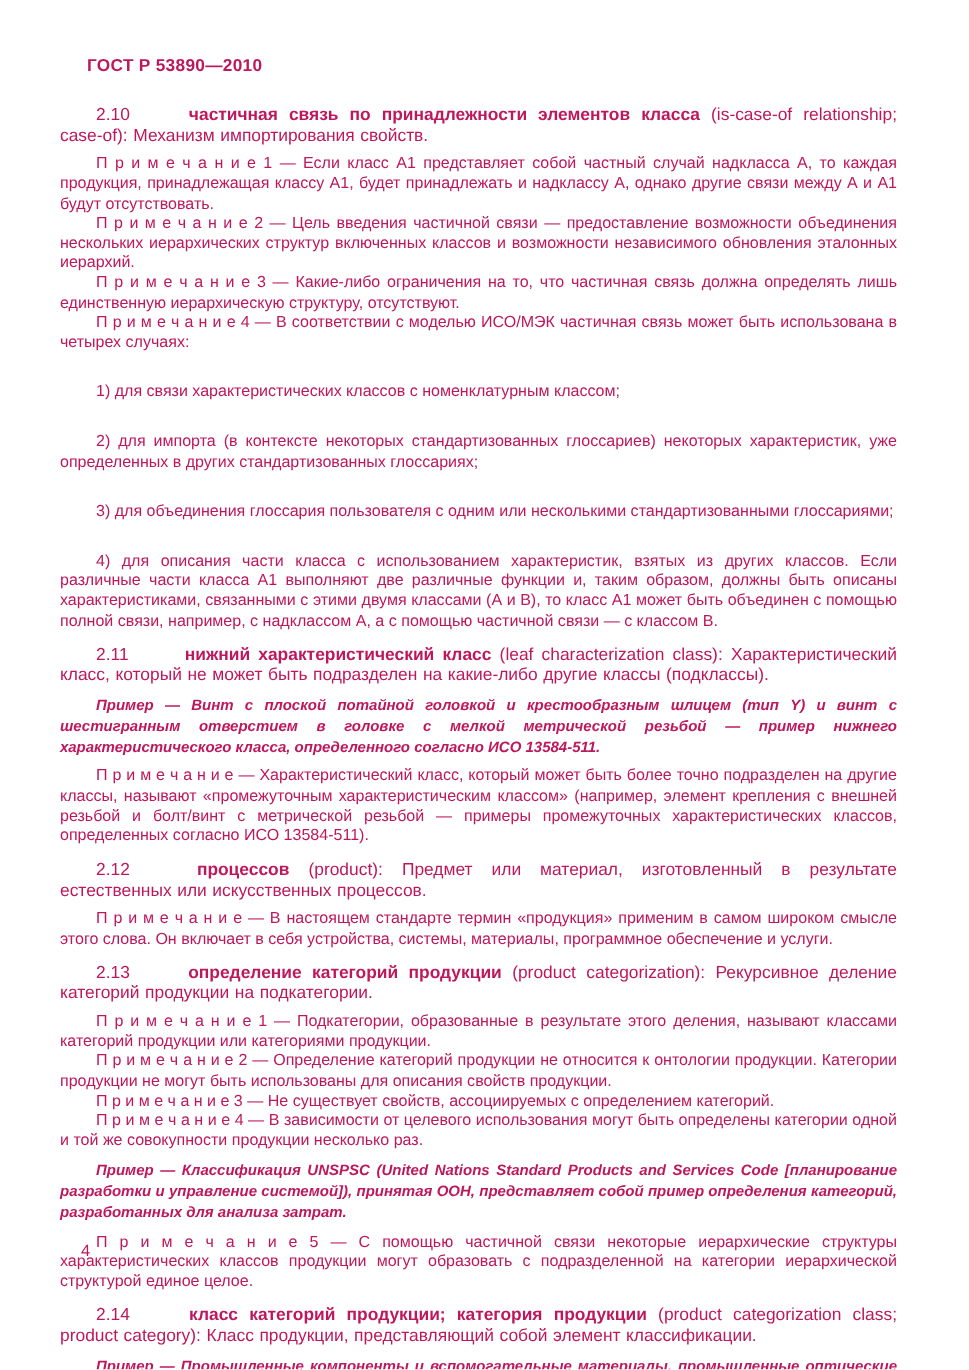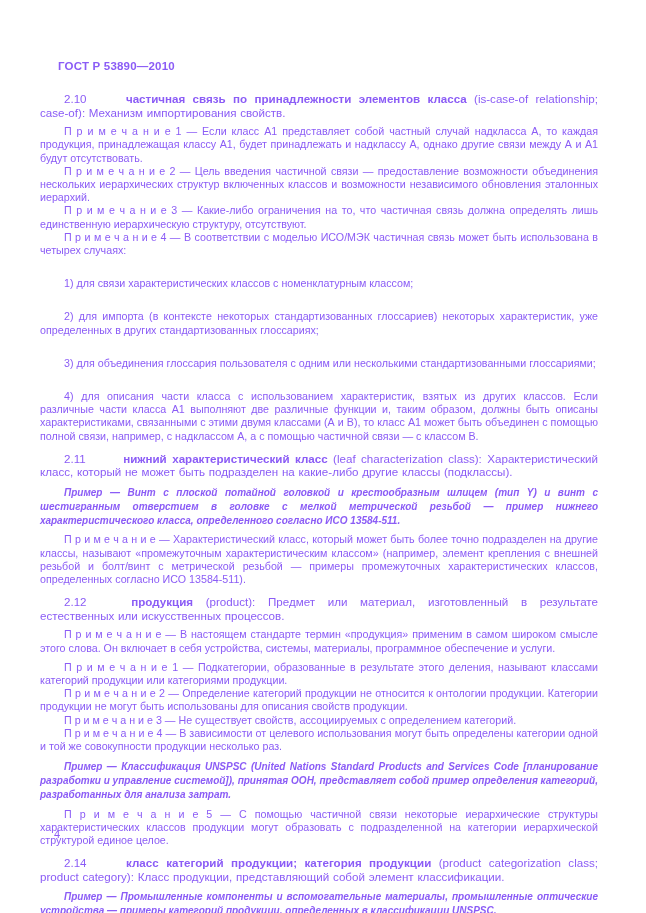--- a/index.html
+++ b/index.html
@@ -2,23 +2,23 @@
 <html><head>
 <meta charset="utf-8">
 <style>
   html, body { margin: 0; padding: 0; background: #ffffff; }
   .page {
     position: relative;
     width: 642px;
     height: 913px;
     background: #ffffff;
     box-sizing: border-box;
-    padding: 60px 44px 0 40px;
+    padding: 38px 44px 0 40px;
     font-family: "Liberation Sans", sans-serif;
-    color: #8b5cf6;
+    color: #be185d;
     overflow: hidden;
   }
   .doc-header {
     font-weight: bold;
     font-size: 11.5px;
     margin: 0 0 20px 18px;
     letter-spacing: 0.2px;
   }
   p { margin: 0; text-align: justify; }
   .term-p {
@@ -75,24 +75,25 @@
   <p class="list-p">2) для импорта (в контексте некоторых стандартизованных глоссариев) некоторых характеристик, уже определенных в других стандартизованных глоссариях;</p>
   <p class="list-p">3) для объединения глоссария пользователя с одним или несколькими стандартизованными глоссариями;</p>
   <p class="list-p">4) для описания части класса с использованием характеристик, взятых из других классов. Если различные части класса А1 выполняют две различные функции и, таким образом, должны быть описаны характеристиками, связанными с этими двумя классами (А и В), то класс А1 может быть объединен с помощью полной связи, например, с надклассом А, а с помощью частичной связи — с классом В.</p>
 
   <p class="term-p"><span>2.11 </span><span class="term-name">нижний характеристический класс</span><span> (leaf characterization class): </span><span>Характеристический класс, который не может быть подразделен на какие-либо другие классы (подклассы).</span></p>
 
   <p class="example-p"><span>Пример — </span><span>Винт с плоской потайной головкой и крестообразным шлицем (тип Y) и винт с шестигранным отверстием в головке с мелкой метрической резьбой — пример нижнего характеристического класса, определенного согласно ИСО 13584-511.</span></p>
 
   <p class="note-p group-start"><span>П р и м е ч а н и е  — </span><span>Характеристический класс, который может быть более точно подразделен на другие классы, называют «промежуточным характеристическим классом» (например, элемент крепления с внешней резьбой и болт/винт с метрической резьбой — примеры промежуточных характеристических классов, определенных согласно ИСО 13584-511).</span></p>
 
-  <p class="term-p"><span>2.12 </span><span class="term-name">продукция</span><span> (product): </span><span>Предмет или материал, изготовленный в результате естественных или искусственных процессов.</span></p>
+  <p class="term-p"><span>2.12 </span><span class="term-name">процессов</span><span> (product): </span><span>Предмет или материал, изготовленный в результате естественных или искусственных процессов.</span></p>
 
   <p class="note-p group-start"><span>П р и м е ч а н и е — </span><span>В настоящем стандарте термин «продукция» применим в самом широком смысле этого слова. Он включает в себя устройства, системы, материалы, программное обеспечение и услуги.</span></p>
 
+  <p class="term-p"><span>2.13 </span><span class="term-name">определение категорий продукции</span><span> (product categorization): </span><span>Рекурсивное деление категорий продукции на подкатегории.</span></p>
 
   <p class="note-p group-start"><span>П р и м е ч а н и е  1  — </span><span>Подкатегории, образованные в результате этого деления, называют классами категорий продукции или категориями продукции.</span></p>
   <p class="note-p"><span>П р и м е ч а н и е  2  — </span><span>Определение категорий продукции не относится к онтологии продукции. Категории продукции не могут быть использованы для описания свойств продукции.</span></p>
   <p class="note-p"><span>П р и м е ч а н и е  3  — </span><span>Не существует свойств, ассоциируемых с определением категорий.</span></p>
   <p class="note-p"><span>П р и м е ч а н и е  4  — </span><span>В зависимости от целевого использования могут быть определены категории одной и той же совокупности продукции несколько раз.</span></p>
 
   <p class="example-p"><span>Пример — </span><span>Классификация UNSPSC (United Nations Standard Products and Services Code [планирование разработки и управление системой]), принятая ООН, представляет собой пример определения категорий, разработанных для анализа затрат.</span></p>
 
   <p class="note-p group-start"><span>П р и м е ч а н и е  5 — </span><span>С помощью частичной связи некоторые иерархические структуры характеристических классов продукции могут образовать с подразделенной на категории иерархической структурой единое целое.</span></p>
 

